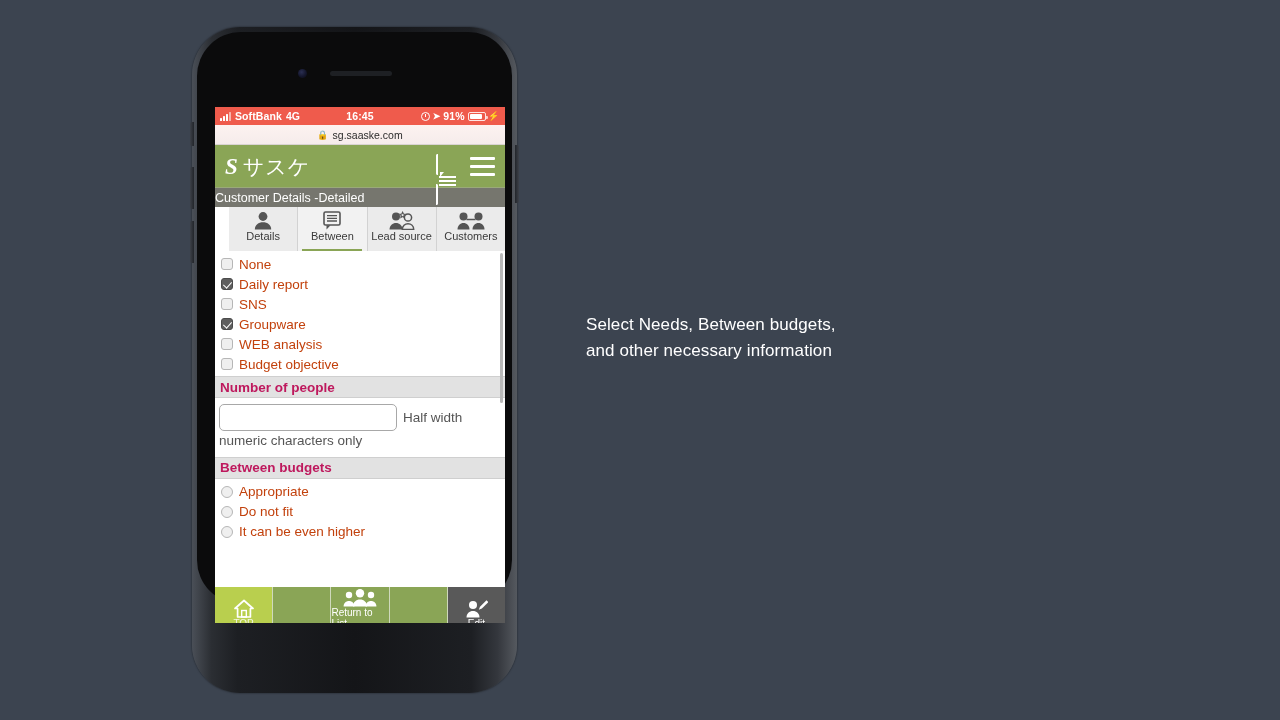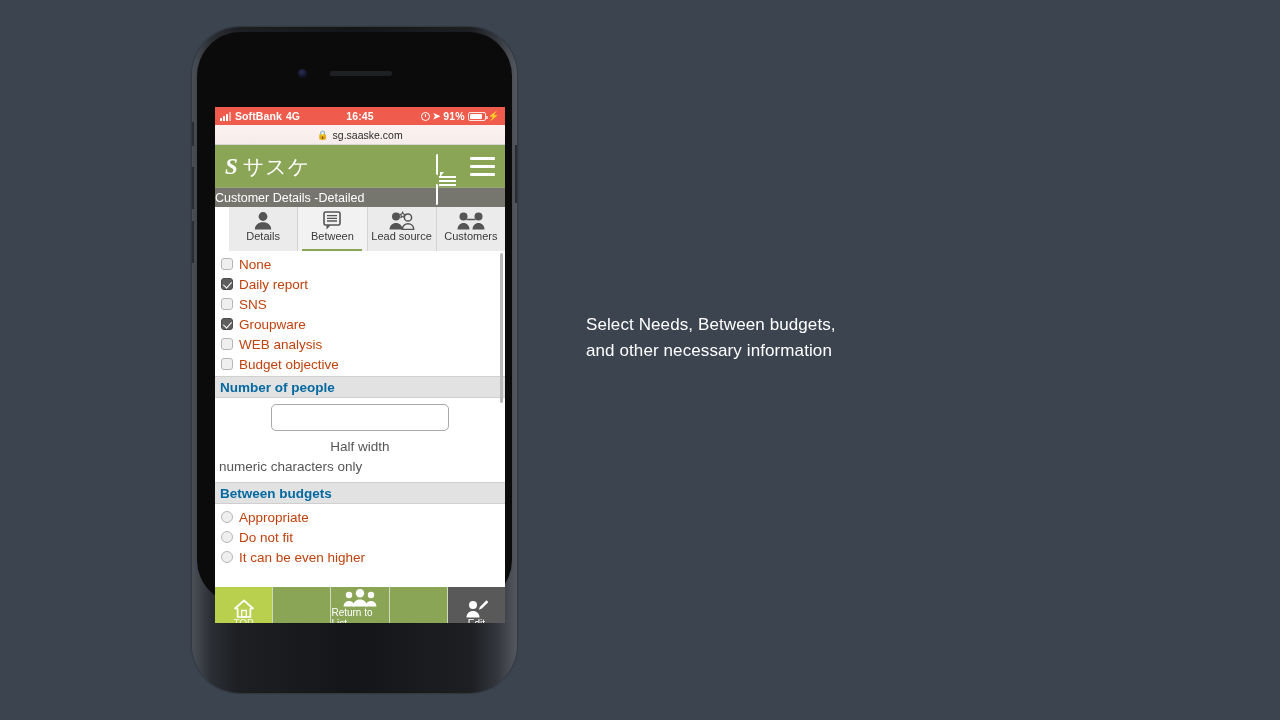--- a/index.html
+++ b/index.html
@@ -140,25 +140,25 @@
     border: 1px solid #b6b6b6; flex: none; }
   .cbox.on { background: #5f5f5f; border-color: #4a4a4a; position: relative; }
   .cbox.on::after { content:""; position:absolute; left:3px; top:1px; width:4px; height:7px;
     border: solid #fff; border-width: 0 1.6px 1.6px 0; transform: rotate(42deg); }
 
   .rbtn { width: 12px; height: 12px; border-radius: 50%; background: #efefef;
     border: 1px solid #b6b6b6; flex: none; }
 
   .sect-head {
     background: #e2e2e2; height: 22px; display: flex; align-items: center;
-    padding-left: 5px; font-size: 13.5px; color: #0369a1; font-weight: bold;
+    padding-left: 5px; font-size: 13.5px; color: #be185d; font-weight: bold;
     border-top: 1px solid #cfcfcf; border-bottom: 1px solid #cfcfcf;
   }
   .field-wrap { padding: 6px 4px 6px 4px; }
-  .field-line { display: flex; align-items: center; gap: 6px; flex-direction: column; }
+  .field-line { display: flex; align-items: center; gap: 6px; }
   #num-input {
     width: 178px; height: 27px; border: 1px solid #a8a8a8; border-radius: 5px;
     background: #fff; font-size: 13px; padding: 0 6px;
     font-family: "Liberation Sans", sans-serif; color: #333;
   }
   .hint { font-size: 13.5px; color: #555; line-height: 1.45; }
 
   
   #toolbar { display: flex; height: 44px; }
   .tb { flex: 1; display: flex; flex-direction: column; align-items: center;

